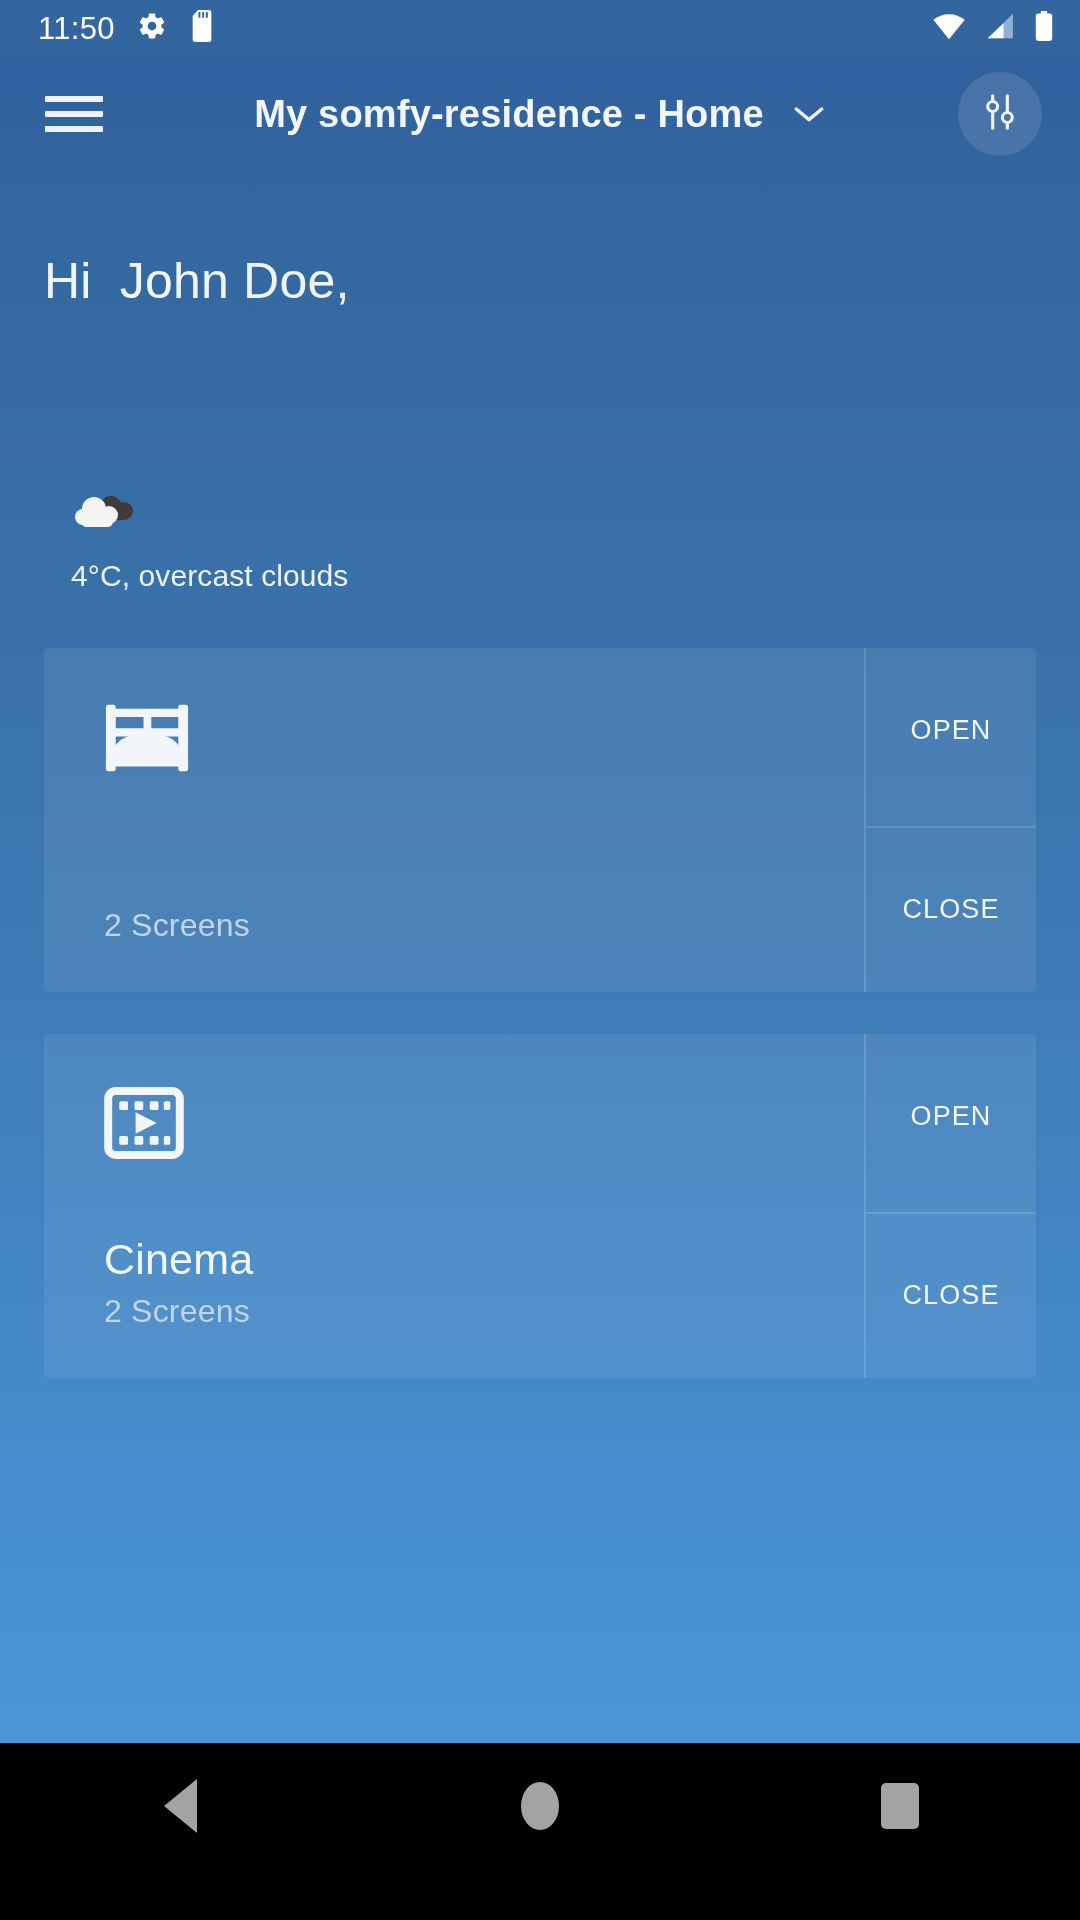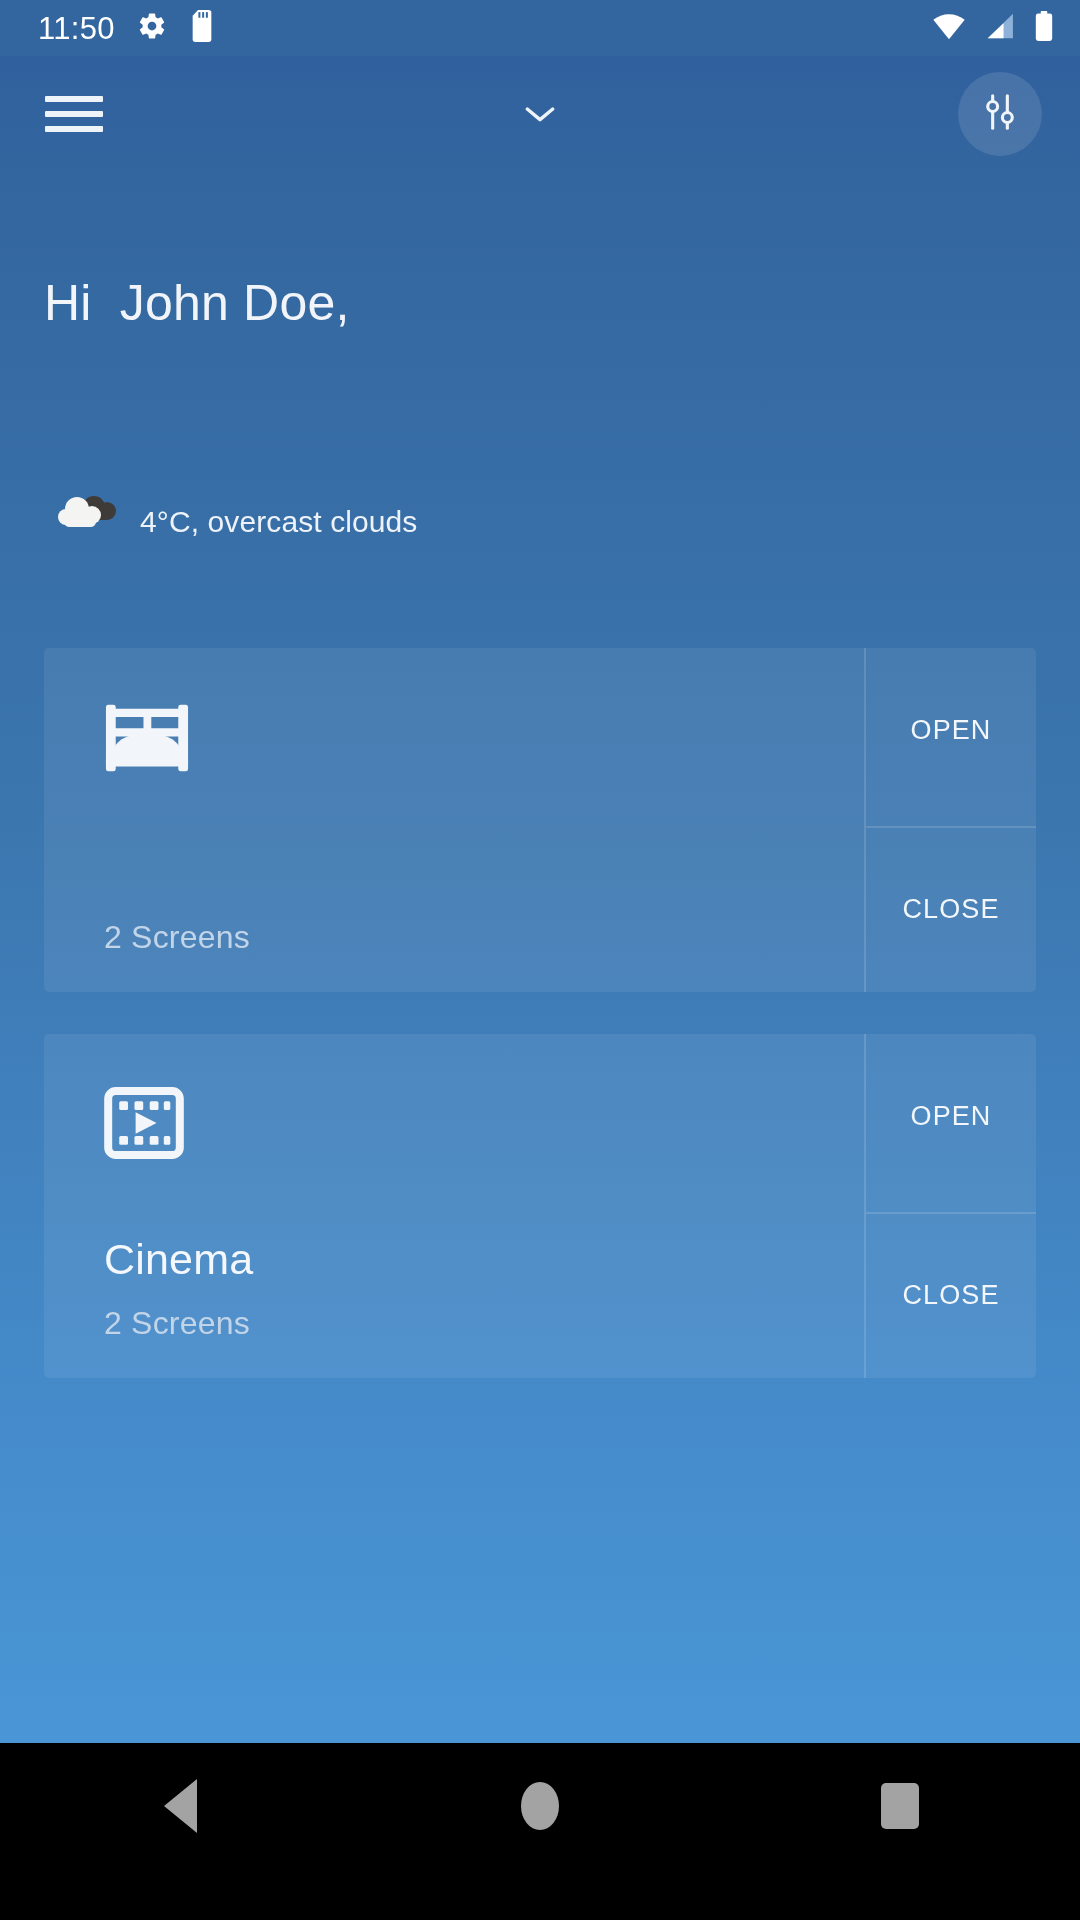--- a/index.html
+++ b/index.html
@@ -57,27 +57,27 @@
     width:84px; height:84px; border-radius:50%;
     background:rgba(255,255,255,0.115);
     display:flex; align-items:center; justify-content:center;
     cursor:pointer;
   }
 
   
   #greeting {
     position:absolute; left:44px; top:252px;
     font-size:50px; font-weight:400; color:#f1f5fa;
-    letter-spacing:.2px; white-space:pre;margin-top:22px;
+    letter-spacing:.2px; white-space:pre;
   }
 
   
   #weather {
-    position:absolute; left:54px; top:487px;
-    display:flex; align-items:flex-end; gap:20px;
+    position:absolute; left:71px; top:487px;
+    display:flex; align-items:flex-start; gap:20px;flex-direction:column;
   }
   #weather-text { font-size:30px; color:#eef3f9; font-weight:400; letter-spacing:.1px; }
 
   
   #cards { position:absolute; left:44px; top:648px; width:992px; }
   .room-card {
     position:relative;
     width:992px; height:344px;
     margin-bottom:42px;
     border-radius:5px;
@@ -90,21 +90,21 @@
     flex:1 1 auto;
     padding:52px 0 0 60px;
     cursor:pointer;
   }
   .card-icon { width:88px; height:78px; display:flex; align-items:flex-start; }
   .card-title {
     position:absolute; left:60px; bottom:94px;
     font-size:43px; color:#f4f8fc; font-weight:400; letter-spacing:.2px;
   }
   .card-sub {
-    position:absolute; left:60px; bottom:36px;
+    position:absolute; left:60px; bottom:48px;
     font-size:32px; color:#c2d5e8; font-weight:400; letter-spacing:.2px;
   }
   .card-actions {
     flex:0 0 172px;
     display:flex; flex-direction:column;
     border-left:2px solid rgba(255,255,255,0.14);
     text-align:right;
   }
   .card-action {
     flex:1 1 50%;
@@ -181,20 +181,21 @@
 
   <div id="app-bar">
 
     <div id="menu-button">
       <span></span>
       <span></span>
       <span></span>
     </div>
 
     <div id="title-wrap">
+      <div id="app-title">My somfy-residence - Home</div>
       <span id="title-chevron">
         <svg width="34" height="22" viewBox="0 0 24 14" fill="none" stroke="#eef3f9" stroke-width="2.4" stroke-linecap="round" stroke-linejoin="round">
           <path d="M3 3.5 12 11 21 3.5"></path>
         </svg>
       </span>
     </div>
 
     <div id="tune-button">
       <span>
         <svg width="44" height="44" viewBox="0 0 24 24" fill="none" stroke="#f0f5fa" stroke-width="1.7" stroke-linecap="round">

